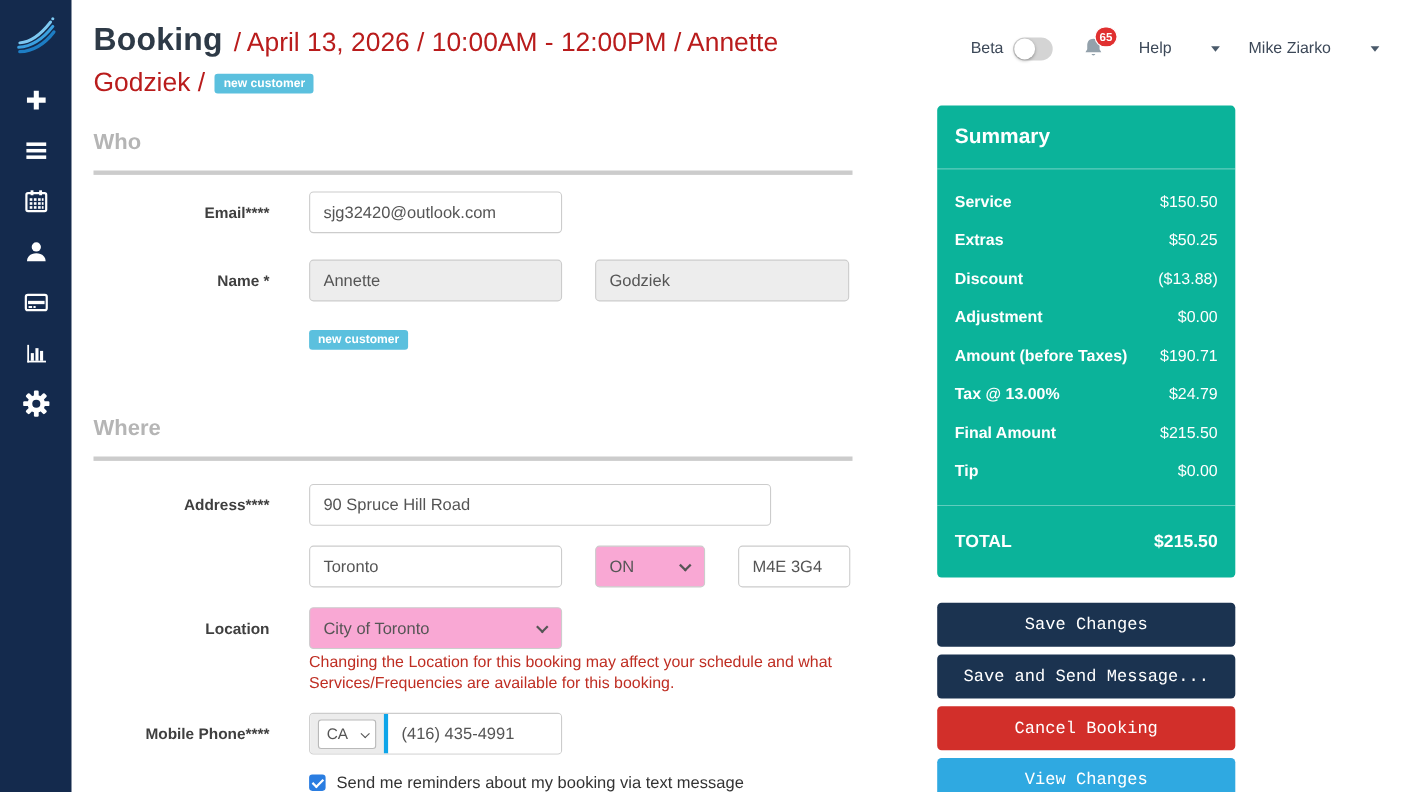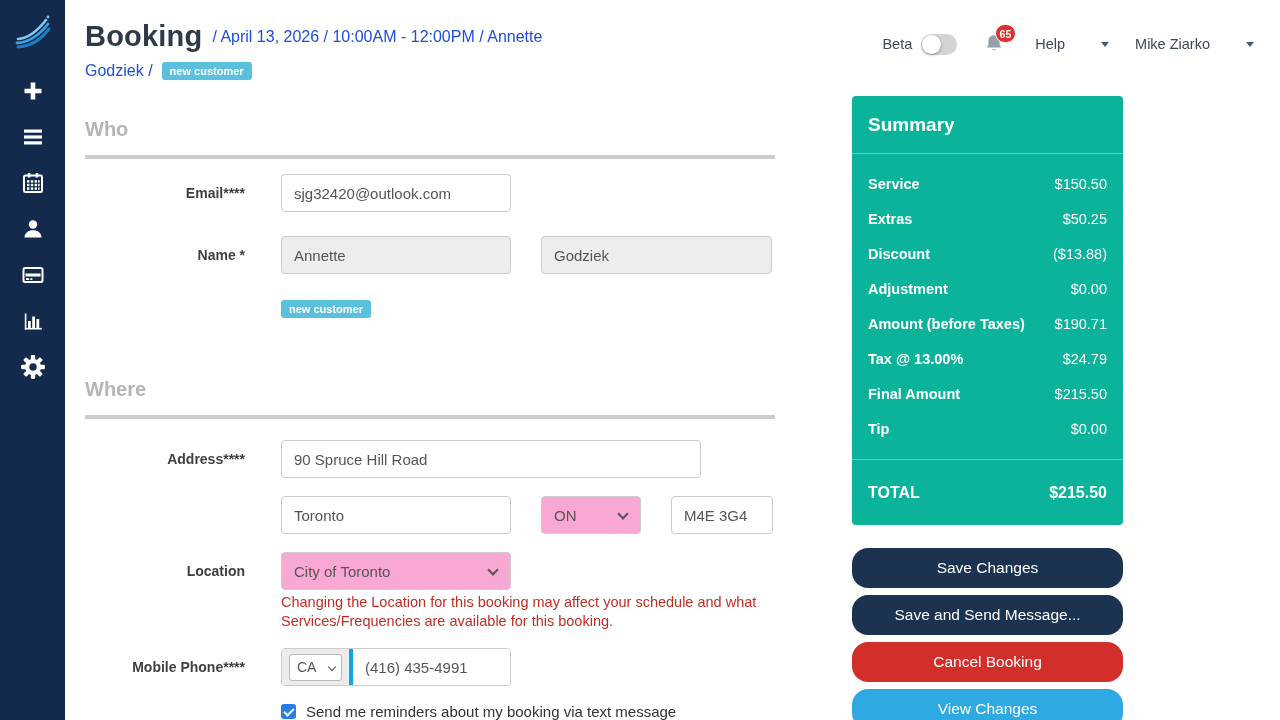--- a/index.html
+++ b/index.html
@@ -45,23 +45,23 @@
   .menu-link { display:flex; align-items:center; cursor:pointer;gap:29px; }
   .menu-link + .menu-link { margin-left:26px; }
   .caret-down {
     display:inline-block; margin-left:7px; width:0; height:0;
     border-left:4px solid transparent; border-right:4px solid transparent;
     border-top:5px solid #4a5a6a;
   }
 
   
   .header-block { position:absolute; left:85px; top:20px; width:720px; color:#9b9b9b; }
-  .header-line1 { display:flex; align-items:center; }
+  .header-line1 { display:flex; align-items:flex-end; }
   .page-title { font-size:29px; font-weight:bold; color:#2e3a47; margin-right:10px; letter-spacing:.2px; }
-  .crumb { font-size:16px; color:#1d4ed8; }
+  .crumb { font-size:24px; color:#b91c1c; }
   .header-line2 { margin-top:9px; display:flex; align-items:center; font-size:20px; }
   .badge-new {
     display:inline-block; background:var(--badge-blue,#5bc0de); color:#fff;
     font-size:11px; font-weight:bold; padding:3px 8px; border-radius:3px; margin-left:9px;
     line-height:1.1;
   }
 
   
   .section-heading { position:absolute; left:85px; font-size:20px; font-weight:bold; color:#b5b5b5; }
   .section-rule { position:absolute; left:85px; width:690px; height:4px; background:#cccccc; }
@@ -138,22 +138,22 @@
   .srow .slabel { font-weight:bold; }
   .summary-total {
     margin-top:auto; border-top:1px solid rgba(255,255,255,.35); height:66px;
     display:flex; align-items:center; justify-content:space-between; padding:0 16px;
     font-size:16px; font-weight:bold;
   }
 
   
   .actions { position:absolute; left:852px; top:548px; width:271px; }
   .btn {
-    width:271px; height:40px; border:none; border-radius:16px; color:#fff;
-    font-size:15.5px; font-family:Liberation Sans, sans-serif; cursor:pointer; display:block; margin-bottom:7px;
+    width:271px; height:40px; border:none; border-radius:4px; color:#fff;
+    font-size:15.5px; font-family:Liberation Mono, monospace; cursor:pointer; display:block; margin-bottom:7px;
   }
   .btn-navy { background:var(--button-navy,#1b3350); }
   .btn-red  { background:var(--button-red,#d22f2a); }
   .btn-blue { background:var(--button-blue,#2fa9e1); }
 </style>
 </head>
 <body>
 
 <div class="page">
 

